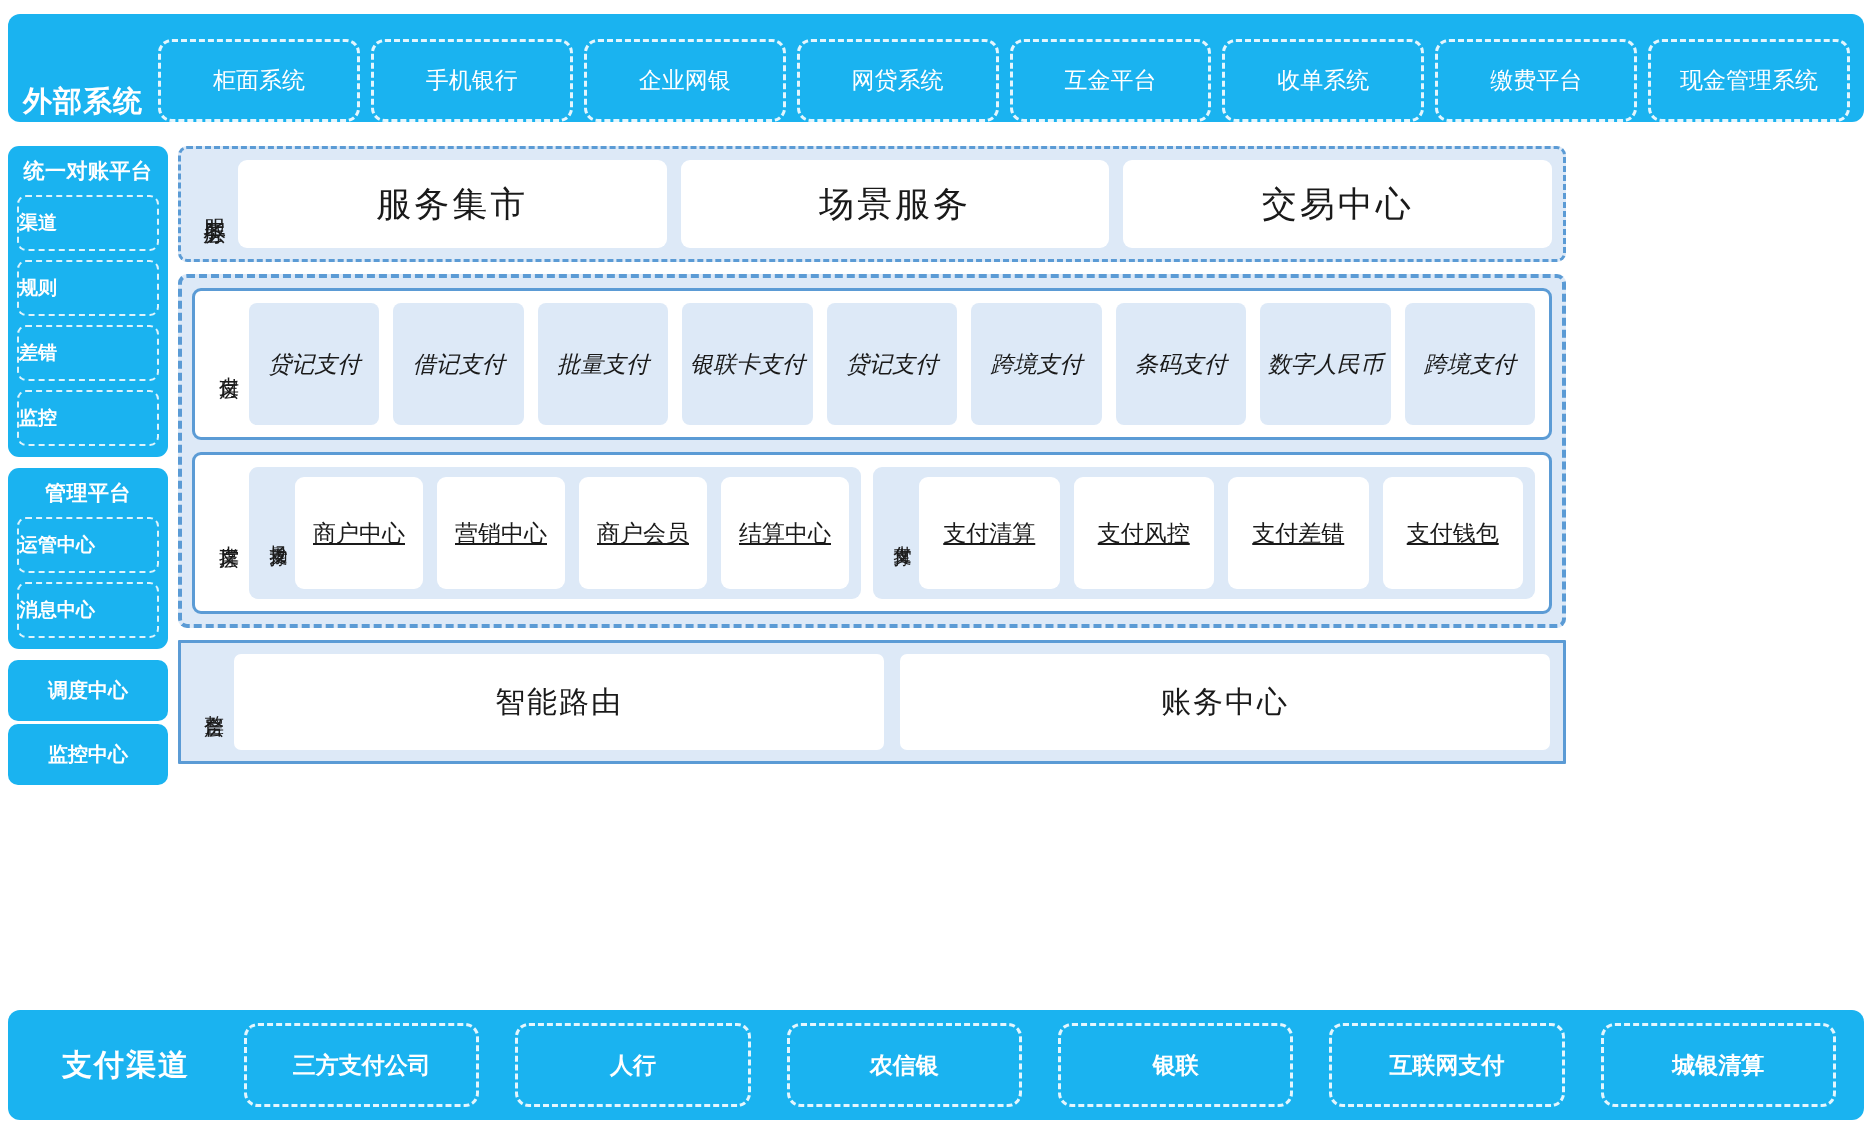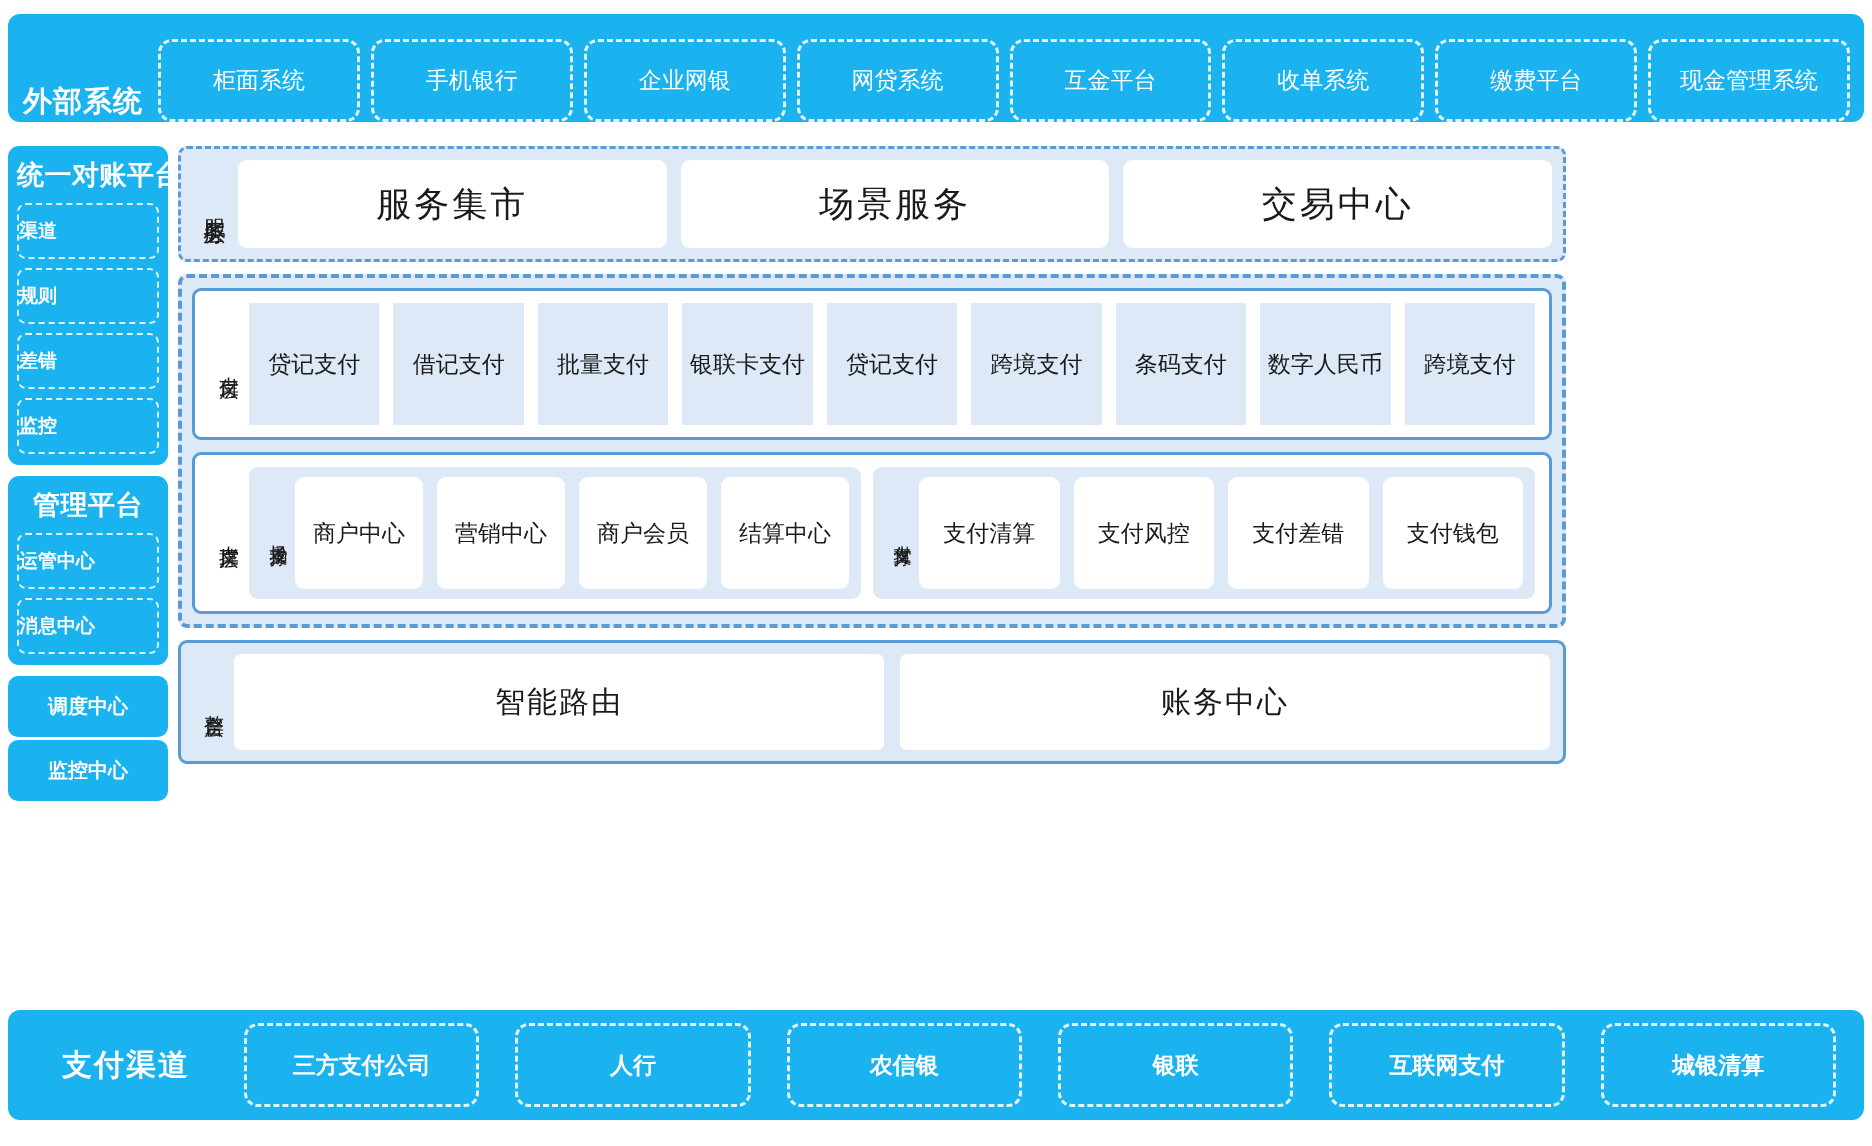--- a/index.html
+++ b/index.html
@@ -43,21 +43,21 @@
   
   .leftcol { position: absolute; left: 8px; top: 146px; width: 160px; }
 
   .lgroup {
     background: #1AB3F0;
     border-radius: 11px;
     padding: 0 9px 11px 9px;
     margin-bottom: 11px;
   }
   .lgroup-title {
-    color:#fff; font-size: 27px; font-weight: 700;
+    color:#fff; font-size: 21px; font-weight: 700;
     text-align:center; padding: 11px 0 10px 0;
     white-space: nowrap; letter-spacing:.5px;
   }
   .lchip {
     border: 2px dashed rgba(255,255,255,.85);
     border-radius: 9px;
     color: #fff; font-size: 19px; font-weight: 600;
     padding: 13px 0;
     margin-bottom: 9px;
   }
@@ -125,51 +125,51 @@
     padding: 12px 14px;
     display: flex; align-items: stretch;
   }
   .panel + .panel { margin-top: 12px; }
 
   
   .pay-row { flex: 1 1 auto; display: flex; gap: 14px; align-items: stretch; }
   .pay-cell {
     flex: 1 1 0;
     background: #DDE9F7;
-    border-radius: 1px;
+    border-radius: 8px;
     height: 122px;
     display: flex; align-items: center; justify-content: center;
-    font-size: 23px; color: #1a1a1a; white-space: nowrap;
+    font-size: 23px; color: #1a1a1a; white-space: nowrap; font-style: italic;
   }
 
   
   .support-row { flex: 1 1 auto; display: flex; gap: 12px; }
   .support-group {
     background: #DDE9F7;
     border-radius: 9px;
     padding: 10px 12px;
     display: flex; align-items: stretch;
   }
   .support-group.g1 { flex: 0 0 612px; }
   .support-group.g2 { flex: 1 1 auto; }
   .support-cells { flex: 1 1 auto; display: flex; gap: 14px; }
   .support-cell {
     flex: 1 1 0;
     background: #fff;
     border-radius: 9px;
     height: 112px;
     display: flex; align-items: center; justify-content: center;
-    font-size: 23px; color: #1a1a1a; white-space: nowrap;
+    font-size: 23px; color: #1a1a1a; white-space: nowrap; text-decoration: underline;
   }
 
   
   .integrate {
     background: #DDE9F7;
     border: 3px solid #5B9BD5;
-    border-radius: 9px;
+    border-radius: 1px;
     padding: 11px 13px;
     display: flex; align-items: stretch;
     margin-bottom: 12px;
   }
   .integrate-row { flex: 1 1 auto; display: flex; gap: 16px; }
   .integrate-card {
     flex: 1 1 0;
     background: #fff;
     border-radius: 7px;
     height: 96px;

